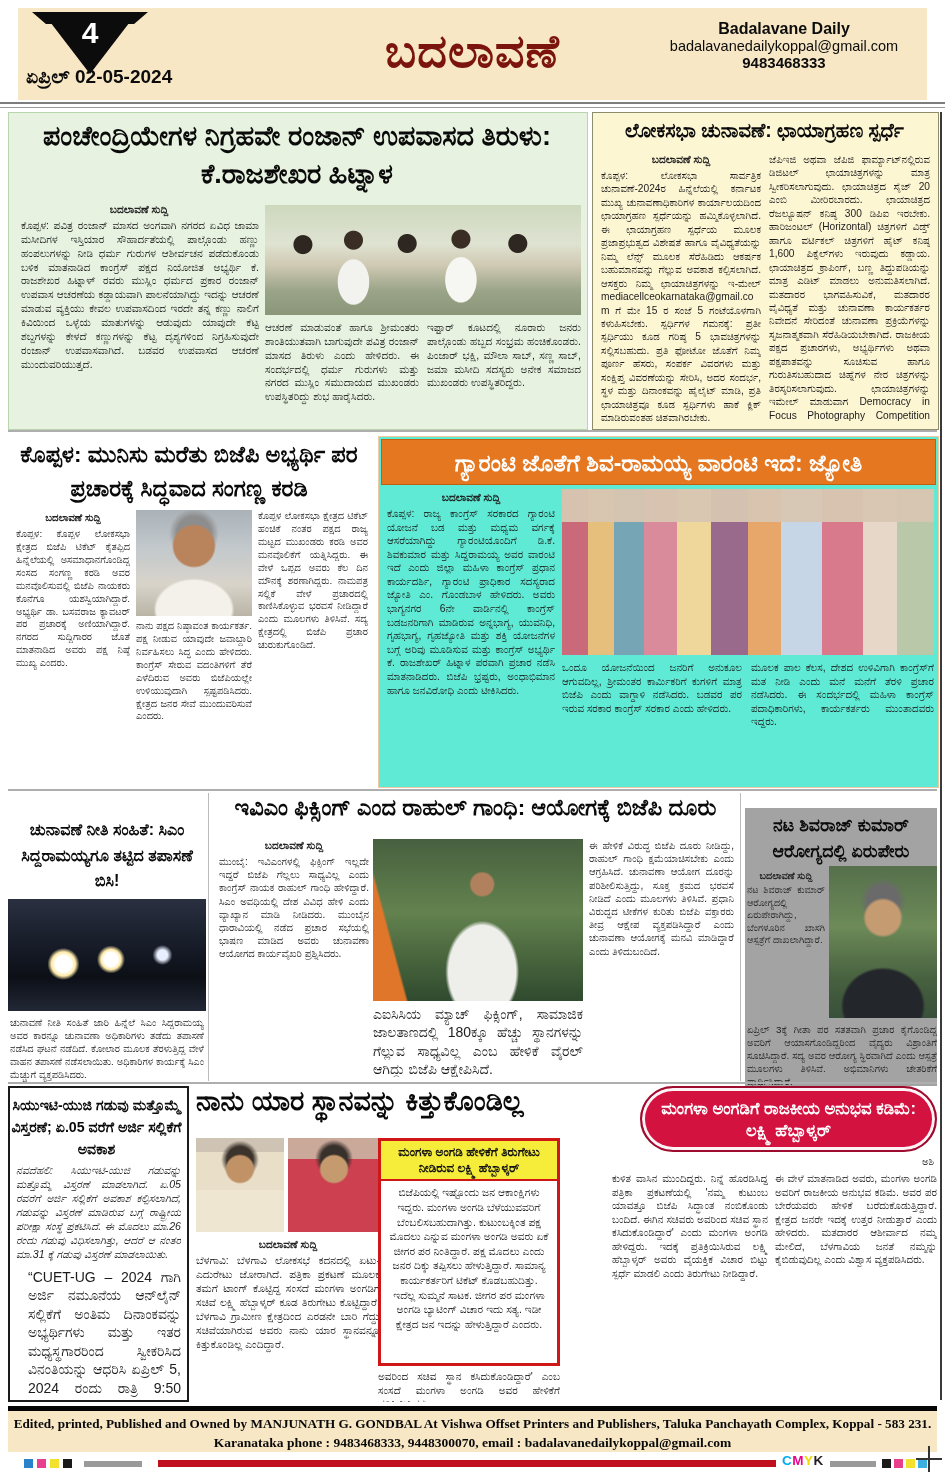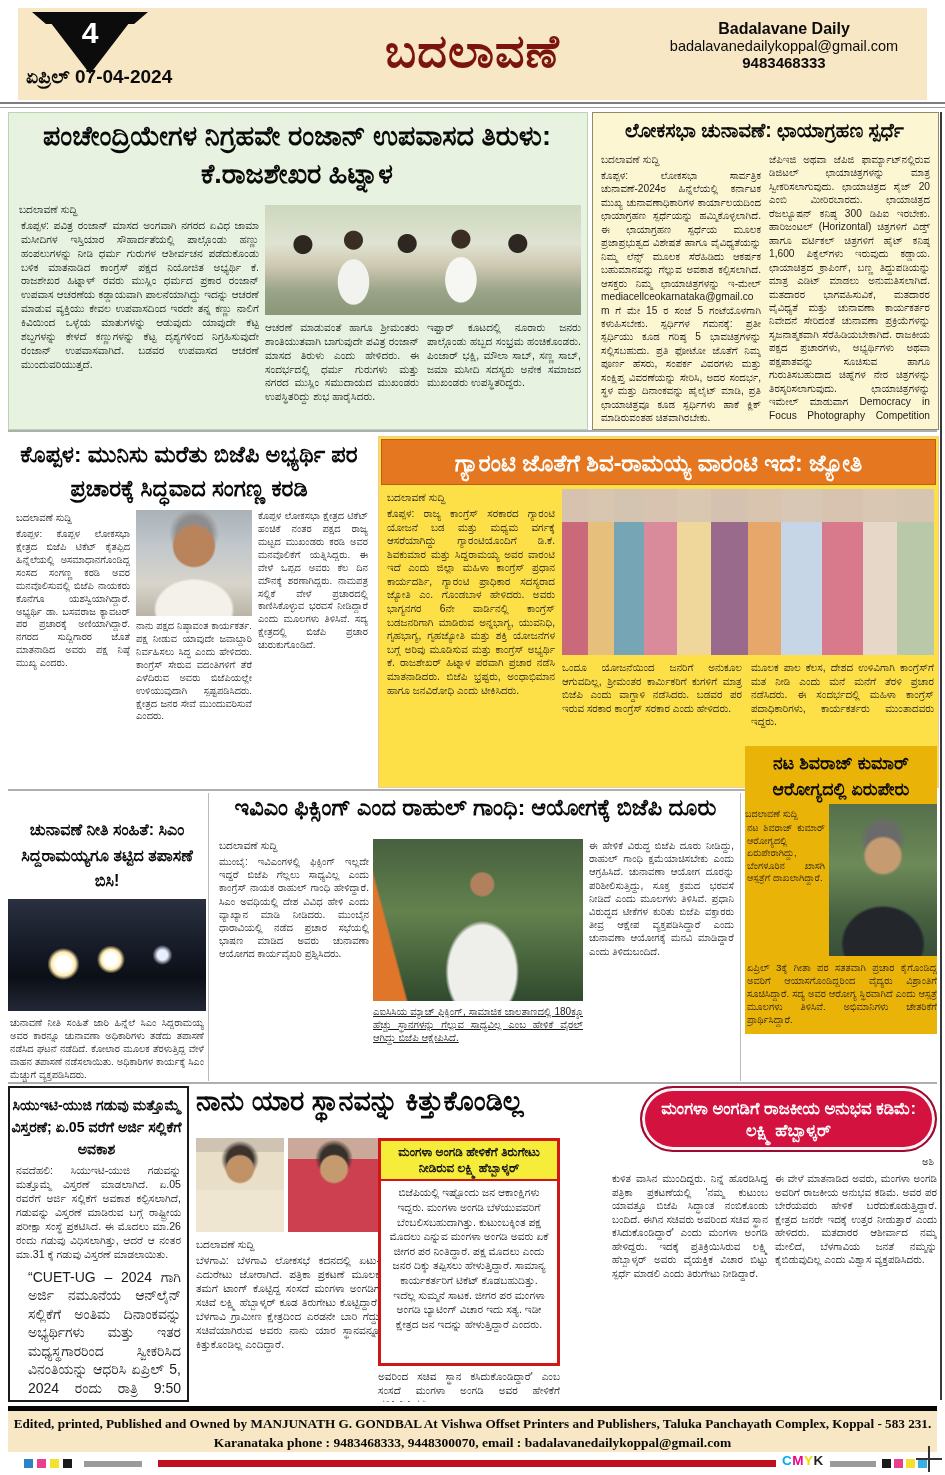--- a/index.html
+++ b/index.html
@@ -1,21 +1,21 @@
 <!DOCTYPE html>
 <html><head>
 <meta charset="utf-8">
 <style>
   html,body{margin:0;padding:0;background:#e8e8e8;}
   .page{position:relative;width:945px;height:1475px;background:#ffffff;
         font-family:"Liberation Sans",sans-serif;color:#111;overflow:hidden;}
   .abs{position:absolute;}
   .art{position:absolute;overflow:hidden;}
   .hl{font-weight:800;text-align:center;color:#0a0a0a;}
-  .byl{font-weight:normal;font-size:10.5px;color:#222;}
+  .byl{font-weight:bold;text-align:center;font-size:10.5px;color:#222;}
   .body-txt{text-align:justify;line-height:1.32;color:#1c1c1c;overflow:hidden;word-break:break-word;}
   .photo{position:absolute;}
 
   
   .mast-bar{position:absolute;left:18px;top:8px;width:909px;height:92px;background:#f7e7c5;}
   .flag-bar{position:absolute;left:32px;top:12px;width:116px;height:12px;background:#0c0c0c;
             clip-path:polygon(0 0,100% 0,88% 100%,12% 100%);}
   .flag-tri{position:absolute;left:44px;top:14px;width:92px;height:60px;background:#0c0c0c;
             clip-path:polygon(0 0,100% 0,50% 100%);}
   .flag-num{position:absolute;left:44px;top:16px;width:92px;text-align:center;
@@ -30,24 +30,24 @@
   .rule-double{position:absolute;left:0;top:102px;width:945px;height:3px;
                border-top:2px solid #7d7d7d;border-bottom:1px solid #9a9a9a;}
   .edge-right{position:absolute;left:940px;top:112px;width:2px;height:1288px;background:#3a3a3a;}
   .hline{position:absolute;height:2px;background:#aeaeae;}
   .vline{position:absolute;width:1px;background:#bbb;}
 
   
   .a-ramzan{left:8px;top:112px;width:578px;height:316px;background:#e7f2e0;border:1px solid #b9d5ae;}
   .a-contest{left:592px;top:112px;width:345px;height:316px;background:#fdf6d3;border:1px solid #8d8d6d;}
   .a-karadi{left:8px;top:436px;width:362px;height:350px;background:#fff;}
-  .a-guar{left:378px;top:436px;width:559px;height:350px;background:#fde047;border:1px solid #eec9a2;}
+  .a-guar{left:378px;top:436px;width:559px;height:350px;background:#5eead4;border:1px solid #eec9a2;}
   .a-cm{left:8px;top:793px;width:198px;height:288px;background:#fff;margin-top:22px;}
   .a-evm{left:213px;top:793px;width:525px;height:288px;background:#fff;}
-  .a-shiv{left:745px;top:746px;width:192px;height:288px;background:#eab308;}
+  .a-shiv{left:745px;top:808px;width:192px;height:288px;background:#a3a3a3;}
   .a-cuet{left:8px;top:1086px;width:181px;height:316px;background:#fff;border:2px solid #1a1a1a;box-sizing:border-box;}
   .a-mang{left:196px;top:1086px;width:410px;height:316px;background:#fff;}
   .a-laxmi{left:612px;top:1086px;width:325px;height:316px;background:#fff;}
 
   
   .guar-bar{position:absolute;left:2px;top:2px;width:555px;height:46px;background:#e4771f;
             color:#fff;font-weight:800;font-size:23px;text-align:center;line-height:46px;border:1px solid #c05f10;box-sizing:border-box;}
 
   
   .redbox{position:absolute;left:28px;top:0;width:297px;height:66px;background:#d31240;border:2px solid #9d0c2e;
@@ -122,21 +122,21 @@
 </head>
 <body>
 
 <div class="page">
 
   <div class="mast-bar">
     <div class="flag-bar" style="left:14px;top:4px;"></div>
     <div class="flag-tri" style="left:26px;top:6px;"></div>
     <div class="flag-num" style="left:26px;top:8px;">4</div>
   </div>
-  <div class="ed-date">ಏಪ್ರಿಲ್ 07-04-2024</div>
+  <div class="ed-date">ಏಪ್ರಿಲ್ 02-05-2024</div>
   <div class="mast-title">ಬದಲಾವಣೆ</div>
   <div class="contact">
     <div class="c1">Badalavane Daily</div>
     <div class="c2">badalavanedailykoppal@gmail.com</div>
     <div class="c3">9483468333</div>
   </div>
   <div class="rule-double"></div>
   <div class="edge-right"></div>
 
   <section class="art a-ramzan">
@@ -184,38 +184,38 @@
   </section>
 
   <div class="vline" style="left:208px;top:793px;height:288px;"></div>
 
   <section class="art a-evm">
     <div class="abs hl" style="left:2px;top:2px;width:521px;height:38px;font-size:22.5px;">ಇವಿಎಂ ಫಿಕ್ಸಿಂಗ್ ಎಂದ ರಾಹುಲ್ ಗಾಂಧಿ: ಆಯೋಗಕ್ಕೆ ಬಿಜೆಪಿ ದೂರು</div>
     <div class="abs byl" style="left:6px;top:46px;width:150px;">ಬದಲಾವಣೆ ಸುದ್ದಿ</div>
     <div class="abs body-txt" style="left:6px;top:62px;width:150px;height:222px;font-size:10px;">ಮುಂಬೈ: ಇವಿಎಂಗಳಲ್ಲಿ ಫಿಕ್ಸಿಂಗ್ ಇಲ್ಲದೇ ಇದ್ದರೆ ಬಿಜೆಪಿ ಗೆಲ್ಲಲು ಸಾಧ್ಯವಿಲ್ಲ ಎಂದು ಕಾಂಗ್ರೆಸ್ ನಾಯಕ ರಾಹುಲ್ ಗಾಂಧಿ ಹೇಳಿದ್ದಾರೆ. ಸಿಎಂ ಅವಧಿಯಲ್ಲಿ ದೇಶ ವಿವಿಧ ಹೇಳಿ ಎಂದು ವ್ಯಾಖ್ಯಾನ ಮಾಡಿ ನೀಡಿದರು. ಮುಂಬೈನ ಧಾರಾವಿಯಲ್ಲಿ ನಡೆದ ಪ್ರಚಾರ ಸಭೆಯಲ್ಲಿ ಭಾಷಣ ಮಾಡಿದ ಅವರು ಚುನಾವಣಾ ಆಯೋಗದ ಕಾರ್ಯವೈಖರಿ ಪ್ರಶ್ನಿಸಿದರು.</div>
     <div class="photo ph-rahul" style="left:160px;top:46px;width:210px;height:162px;"></div>
     <div class="abs body-txt" style="left:376px;top:46px;width:145px;height:238px;font-size:10px;">ಈ ಹೇಳಿಕೆ ವಿರುದ್ಧ ಬಿಜೆಪಿ ದೂರು ನೀಡಿದ್ದು, ರಾಹುಲ್ ಗಾಂಧಿ ಕ್ಷಮೆಯಾಚಿಸಬೇಕು ಎಂದು ಆಗ್ರಹಿಸಿದೆ. ಚುನಾವಣಾ ಆಯೋಗ ದೂರನ್ನು ಪರಿಶೀಲಿಸುತ್ತಿದ್ದು, ಸೂಕ್ತ ಕ್ರಮದ ಭರವಸೆ ನೀಡಿದೆ ಎಂದು ಮೂಲಗಳು ತಿಳಿಸಿವೆ. ಪ್ರಧಾನಿ ವಿರುದ್ಧದ ಟೀಕೆಗಳ ಕುರಿತು ಬಿಜೆಪಿ ವಕ್ತಾರರು ತೀವ್ರ ಆಕ್ಷೇಪ ವ್ಯಕ್ತಪಡಿಸಿದ್ದಾರೆ ಎಂದು ಚುನಾವಣಾ ಆಯೋಗಕ್ಕೆ ಮನವಿ ಮಾಡಿದ್ದಾರೆ ಎಂದು ತಿಳಿದುಬಂದಿದೆ.</div>
-    <div class="abs body-txt" style="left:160px;top:212px;width:210px;height:72px;font-size:10px;text-decoration:underline;">ಎಐಸಿಸಿಯ ಮ್ಯಾಚ್ ಫಿಕ್ಸಿಂಗ್, ಸಾಮಾಜಿಕ ಜಾಲತಾಣದಲ್ಲಿ 180ಕ್ಕೂ ಹೆಚ್ಚು ಸ್ಥಾನಗಳನ್ನು ಗೆಲ್ಲುವ ಸಾಧ್ಯವಿಲ್ಲ ಎಂಬ ಹೇಳಿಕೆ ವೈರಲ್ ಆಗಿದ್ದು ಬಿಜೆಪಿ ಆಕ್ಷೇಪಿಸಿದೆ.</div>
+    <div class="abs body-txt" style="left:160px;top:212px;width:210px;height:72px;font-size:14px;">ಎಐಸಿಸಿಯ ಮ್ಯಾಚ್ ಫಿಕ್ಸಿಂಗ್, ಸಾಮಾಜಿಕ ಜಾಲತಾಣದಲ್ಲಿ 180ಕ್ಕೂ ಹೆಚ್ಚು ಸ್ಥಾನಗಳನ್ನು ಗೆಲ್ಲುವ ಸಾಧ್ಯವಿಲ್ಲ ಎಂಬ ಹೇಳಿಕೆ ವೈರಲ್ ಆಗಿದ್ದು ಬಿಜೆಪಿ ಆಕ್ಷೇಪಿಸಿದೆ.</div>
   </section>
 
   <div class="vline" style="left:740px;top:793px;height:288px;"></div>
 
   <section class="art a-shiv">
     <div class="abs hl" style="left:2px;top:4px;width:188px;height:54px;font-size:17.5px;line-height:1.5;">ನಟ ಶಿವರಾಜ್ ಕುಮಾರ್ ಆರೋಗ್ಯದಲ್ಲಿ ಏರುಪೇರು</div>
     <div class="abs byl" style="left:0px;top:62px;width:82px;font-size:9.5px;">ಬದಲಾವಣೆ ಸುದ್ದಿ</div>
     <div class="abs body-txt" style="left:2px;top:76px;width:78px;height:138px;font-size:9.5px;">ನಟ ಶಿವರಾಜ್ ಕುಮಾರ್ ಆರೋಗ್ಯದಲ್ಲಿ ಏರುಪೇರಾಗಿದ್ದು, ಬೆಂಗಳೂರಿನ ಖಾಸಗಿ ಆಸ್ಪತ್ರೆಗೆ ದಾಖಲಾಗಿದ್ದಾರೆ.</div>
     <div class="photo ph-shiv" style="left:84px;top:58px;width:108px;height:152px;"></div>
     <div class="abs body-txt" style="left:2px;top:216px;width:190px;height:70px;font-size:9.8px;">ಏಪ್ರಿಲ್ 3ಕ್ಕೆ ಗೀತಾ ಪರ ಸತತವಾಗಿ ಪ್ರಚಾರ ಕೈಗೊಂಡಿದ್ದ ಅವರಿಗೆ ಆಯಾಸಗೊಂಡಿದ್ದರಿಂದ ವೈದ್ಯರು ವಿಶ್ರಾಂತಿಗೆ ಸೂಚಿಸಿದ್ದಾರೆ. ಸದ್ಯ ಅವರ ಆರೋಗ್ಯ ಸ್ಥಿರವಾಗಿದೆ ಎಂದು ಆಸ್ಪತ್ರೆ ಮೂಲಗಳು ತಿಳಿಸಿವೆ. ಅಭಿಮಾನಿಗಳು ಚೇತರಿಕೆಗೆ ಪ್ರಾರ್ಥಿಸಿದ್ದಾರೆ.</div>
   </section>
 
   <div class="hline" style="left:8px;top:1082px;width:929px;"></div>
 
   <section class="art a-cuet">
     <div class="hl" style="margin:6px 4px 4px 0;font-size:14.2px;line-height:1.55;">ಸಿಯುಇಟಿ-ಯುಜಿ ಗಡುವು ಮತ್ತೊಮ್ಮೆ ವಿಸ್ತರಣೆ; ಏ.05 ವರೆಗೆ ಅರ್ಜಿ ಸಲ್ಲಿಕೆಗೆ ಅವಕಾಶ</div>
-    <div class="body-txt" style="margin:4px 6px 0 6px;font-size:10.6px;">ನವದೆಹಲಿ: ಸಿಯುಇಟಿ-ಯುಜಿ ಗಡುವನ್ನು ಮತ್ತೊಮ್ಮೆ ವಿಸ್ತರಣೆ ಮಾಡಲಾಗಿದೆ. ಏ.05 ರವರೆಗೆ ಅರ್ಜಿ ಸಲ್ಲಿಕೆಗೆ ಅವಕಾಶ ಕಲ್ಪಿಸಲಾಗಿದೆ, ಗಡುವನ್ನು ವಿಸ್ತರಣೆ ಮಾಡಿರುವ ಬಗ್ಗೆ ರಾಷ್ಟ್ರೀಯ ಪರೀಕ್ಷಾ ಸಂಸ್ಥೆ ಪ್ರಕಟಿಸಿದೆ. ಈ ಮೊದಲು ಮಾ.26 ರಂದು ಗಡುವು ವಿಧಿಸಲಾಗಿತ್ತು, ಆದರೆ ಆ ನಂತರ ಮಾ.31 ಕ್ಕೆ ಗಡುವು ವಿಸ್ತರಣೆ ಮಾಡಲಾಯಿತು.</div>
+    <div class="body-txt" style="margin:4px 6px 0 6px;font-size:10.6px;font-style:italic;">ನವದೆಹಲಿ: ಸಿಯುಇಟಿ-ಯುಜಿ ಗಡುವನ್ನು ಮತ್ತೊಮ್ಮೆ ವಿಸ್ತರಣೆ ಮಾಡಲಾಗಿದೆ. ಏ.05 ರವರೆಗೆ ಅರ್ಜಿ ಸಲ್ಲಿಕೆಗೆ ಅವಕಾಶ ಕಲ್ಪಿಸಲಾಗಿದೆ, ಗಡುವನ್ನು ವಿಸ್ತರಣೆ ಮಾಡಿರುವ ಬಗ್ಗೆ ರಾಷ್ಟ್ರೀಯ ಪರೀಕ್ಷಾ ಸಂಸ್ಥೆ ಪ್ರಕಟಿಸಿದೆ. ಈ ಮೊದಲು ಮಾ.26 ರಂದು ಗಡುವು ವಿಧಿಸಲಾಗಿತ್ತು, ಆದರೆ ಆ ನಂತರ ಮಾ.31 ಕ್ಕೆ ಗಡುವು ವಿಸ್ತರಣೆ ಮಾಡಲಾಯಿತು.</div>
     <div class="body-txt" style="margin:6px 6px 0 18px;font-size:14px;">“CUET-UG – 2024 ಗಾಗಿ ಅರ್ಜಿ ನಮೂನೆಯ ಆನ್‌ಲೈನ್ ಸಲ್ಲಿಕೆಗೆ ಅಂತಿಮ ದಿನಾಂಕವನ್ನು ಅಭ್ಯರ್ಥಿಗಳು ಮತ್ತು ಇತರ ಮಧ್ಯಸ್ಥಗಾರರಿಂದ ಸ್ವೀಕರಿಸಿದ ವಿನಂತಿಯನ್ನು ಆಧರಿಸಿ ಏಪ್ರಿಲ್ 5, 2024 ರಂದು ರಾತ್ರಿ 9:50 ರವರೆಗೆ ವಿಸ್ತರಿಸಲಾಗಿದೆ”.</div>
     <div class="body-txt" style="margin:6px 6px 0 6px;font-size:10.6px;">“ಅಭ್ಯರ್ಥಿಗಳು ಗುರುತಿನ ಅನುಕೂಲಕ್ಕಾಗಿ ಶಾಲಾ ID ಅಥವಾ ಯಾವುದೇ ಸರ್ಕಾರಿ ಐಡಿಯನ್ನು ಸಹ ಛಾಯಾಚಿತ್ರದೊಂದಿಗೆ ಬಳಸಬಹುದು” ಎಂದು ಅವರು ಹೇಳಿದ್ದಾರೆ.</div>
   </section>
 
   <section class="art a-mang">
     <div class="abs hl" style="left:0px;top:0px;width:408px;height:44px;font-size:27px;text-align:left;">ನಾನು ಯಾರ ಸ್ಥಾನವನ್ನು ಕಿತ್ತುಕೊಂಡಿಲ್ಲ</div>
     <div class="photo ph-w1" style="left:0px;top:52px;width:88px;height:94px;"></div>
     <div class="photo ph-w2" style="left:92px;top:52px;width:92px;height:94px;"></div>
     <div class="abs byl" style="left:0px;top:152px;width:184px;">ಬದಲಾವಣೆ ಸುದ್ದಿ</div>
     <div class="abs body-txt" style="left:0px;top:168px;width:184px;height:146px;font-size:10.6px;">ಬೆಳಗಾವಿ: ಬೆಳಗಾವಿ ಲೋಕಸಭೆ ಕದನದಲ್ಲಿ ಏಟು-ಎದುರೇಟು ಜೋರಾಗಿದೆ. ಪತ್ರಿಕಾ ಪ್ರಕಟಣೆ ಮೂಲಕ ತಮಗೆ ಟಾಂಗ್ ಕೊಟ್ಟಿದ್ದ ಸಂಸದೆ ಮಂಗಳಾ ಅಂಗಡಿಗೆ ಸಚಿವೆ ಲಕ್ಷ್ಮಿ ಹೆಬ್ಬಾಳ್ಕರ್ ಕೂಡ ತಿರುಗೇಟು ಕೊಟ್ಟಿದ್ದಾರೆ. ಬೆಳಗಾವಿ ಗ್ರಾಮೀಣ ಕ್ಷೇತ್ರದಿಂದ ಎರಡನೇ ಬಾರಿ ಗೆದ್ದು ಸಚಿವೆಯಾಗಿರುವ ಅವರು ನಾನು ಯಾರ ಸ್ಥಾನವನ್ನೂ ಕಿತ್ತುಕೊಂಡಿಲ್ಲ ಎಂದಿದ್ದಾರೆ.</div>

